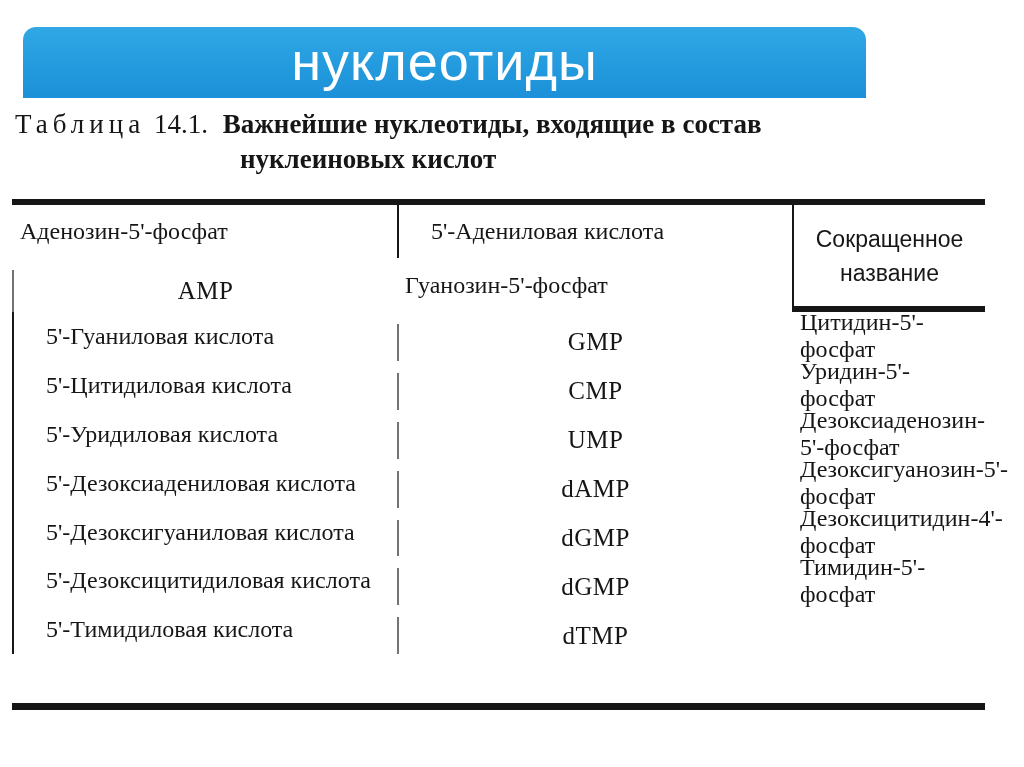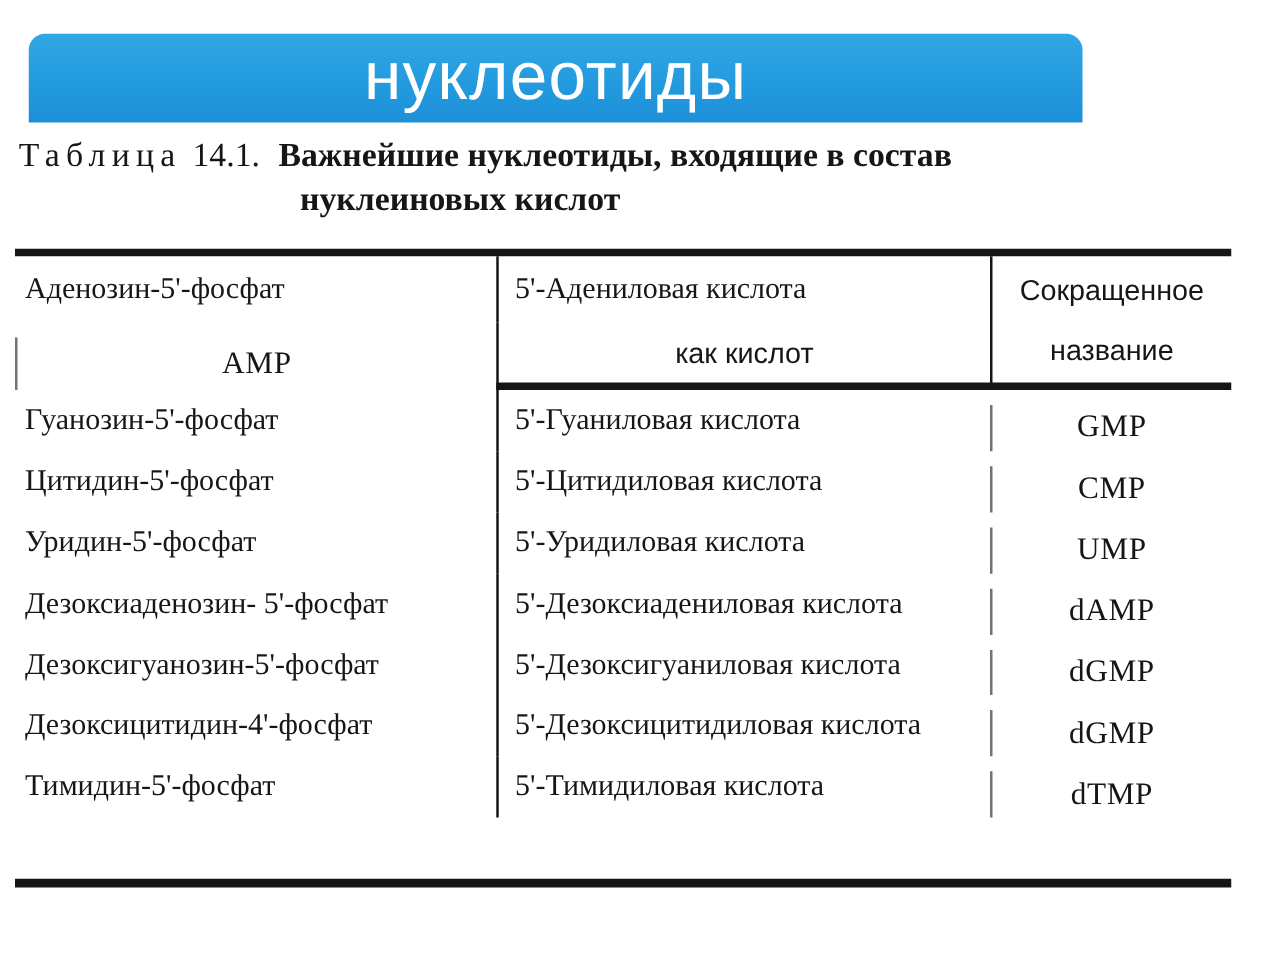--- a/index.html
+++ b/index.html
@@ -45,51 +45,50 @@
     grid-column:1 / 3; grid-row:1;
     border-bottom:3px solid #161616;
     justify-content:center;
     font-family:"Liberation Sans", sans-serif; font-size:23px;
   }
   .h-abbr {
     grid-column:3; grid-row:1 / 3;
     border-left:2px solid #161616;
     border-bottom:6px solid #161616;
     display:flex; align-items:center; justify-content:center; text-align:center;
-    font-family:"Liberation Sans", sans-serif; font-size:23px; line-height:48px;
+    font-family:"Liberation Sans", sans-serif; font-size:23px; line-height:34px;
     padding:0 6px;
   }
   .h-sub { 
     grid-row:2; justify-content:center;
     border-bottom:6px solid #161616;
     font-family:"Liberation Sans", sans-serif; font-size:23px;
   }
   .h-sub.c1 { grid-column:1; }
   .h-sub.c2 { grid-column:2; border-left:2px solid #161616; }
 
   .d1 { padding-left:8px;  font-size:24px; }
-  .d2 { border-left:2px solid #161616; padding-left:13px; font-size:24px; }
+  .d2 { border-left:2px solid #161616; padding-left:32px; font-size:24px; }
   .d3 { border-left:2px solid #737373; justify-content:center; font-size:25px; letter-spacing:0.5px;margin-top:12px; }
 </style>
 </head>
 <body>
 
 <div class="banner">
   <div class="banner-title">нуклеотиды</div>
 </div>
 
 <div class="caption">
   <span class="caption-word">Таблица</span>
   <span class="caption-number">14.1.</span>
   <span class="caption-title">Важнейшие нуклеотиды, входящие в состав нуклеиновых кислот</span>
 </div>
 
 <div class="tbl">
   <div class="cell h-abbr">Сокращенное название</div>
-  <div class="cell h-sub c2">как кислот</div>
 
   <div class="row">
     <div class="cell d1">Аденозин-5'-фосфат</div>
     <div class="cell d2">5'-Адениловая кислота</div>
     <div class="cell d3">AMP</div>
   </div>
   <div class="row">
     <div class="cell d1">Гуанозин-5'-фосфат</div>
     <div class="cell d2">5'-Гуаниловая кислота</div>
     <div class="cell d3">GMP</div>

